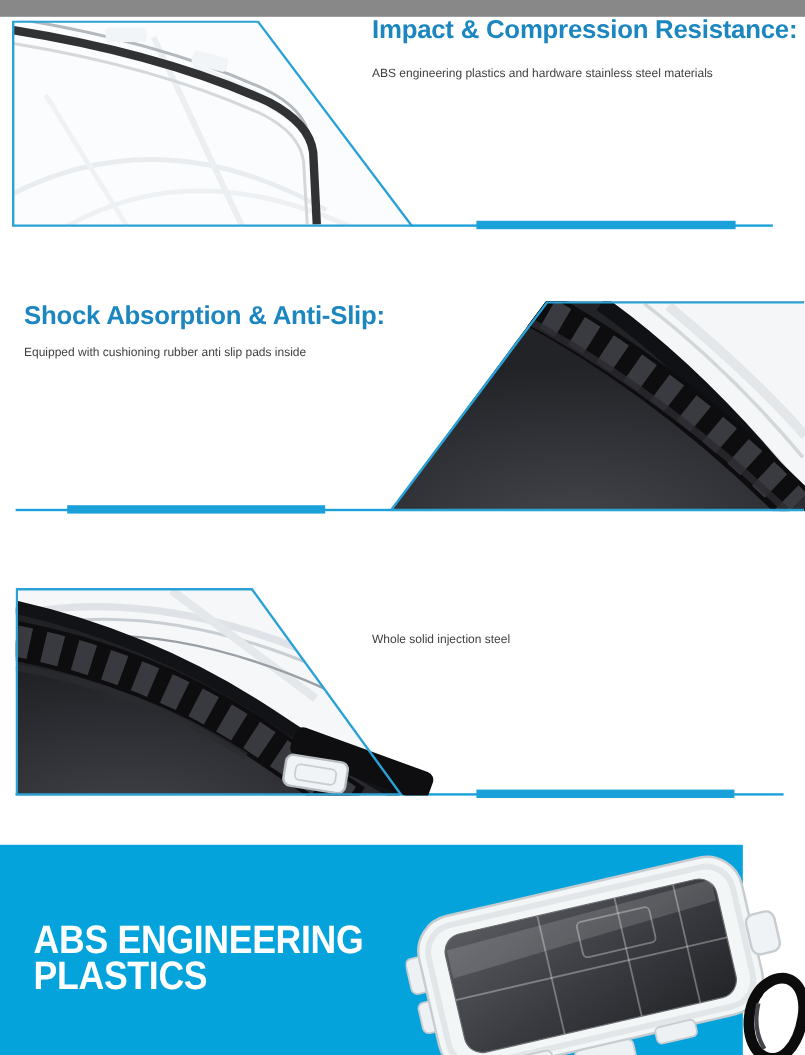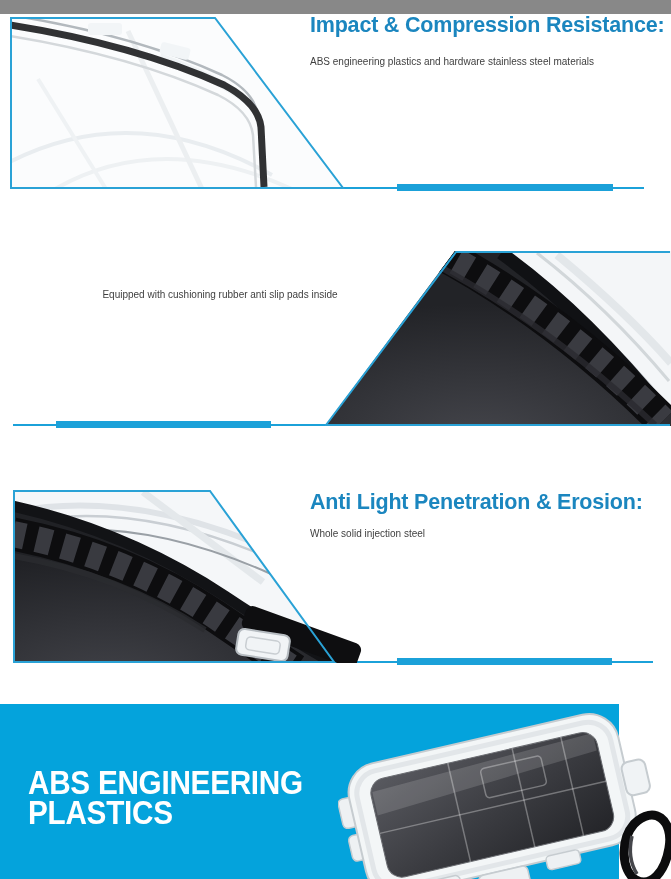--- a/index.html
+++ b/index.html
@@ -67,21 +67,22 @@
     </g>
     <polygon points="1,1 205,1 333,171 1,171" fill="none" stroke="#2aa2d6" stroke-width="2"></polygon>
   </svg>
 
   <h2 class="feature-heading" style="left:310px;top:-2px;">Impact &amp; Compression Resistance:</h2>
   <p class="feature-body" style="left:310px;top:38px;width:356px;">ABS engineering plastics and hardware stainless steel materials</p>
 
   <div class="rule-thin" style="left:13px;top:410px;width:658px;"></div>
   <div class="rule-bar" style="left:56px;top:407px;width:215px;"></div>
 
-  <p class="feature-body" style="left:20px;top:271px;width:400px;text-align:center;">Equipped with cushioning rubber anti slip pads inside</p>
+  <h2 class="feature-heading" style="left:20px;top:236px;">Shock Absorption &amp; Anti-Slip:</h2>
+  <p class="feature-body" style="left:20px;top:271px;width:400px;">Equipped with cushioning rubber anti slip pads inside</p>
 
   <svg class="photo" style="left:325px;top:237px;" width="346" height="175" viewBox="0 0 346 175">
     <defs>
       <clipPath id="clipP2">
           <polygon points="130,0 346,0 346,175 0,175"></polygon>
         </clipPath>
       <radialGradient id="sheenP2" cx="45%" cy="110%" r="80%">
         <stop offset="0%" stop-color="#45464c"></stop>
           <stop offset="100%" stop-color="#222327"></stop>
       </radialGradient>
@@ -134,21 +135,20 @@
     </g>
 
     <g>
       <rect x="228" y="124" width="122" height="25" rx="7" transform="rotate(20 260 140)" fill="#0e0e10"></rect>
       <rect x="224" y="142" width="52" height="26" rx="6" transform="rotate(9 250 155)" fill="#f1f4f6" stroke="#b6bcc1" stroke-width="2"></rect>
       <rect x="233" y="149" width="34" height="13" rx="4" transform="rotate(9 250 155)" fill="none" stroke="#c9ced2" stroke-width="1.5"></rect>
     </g>
     <polygon points="1,1 197,1 321,172 1,172" fill="none" stroke="#2aa2d6" stroke-width="2"></polygon>
   </svg>
 
-  <h2 class="feature-heading" style="left:310px;top:475px;">Anti Light Penetration &amp; Erosion:</h2>
   <p class="feature-body" style="left:310px;top:510px;width:340px;">Whole solid injection steel</p>
 
   <div class="banner">
     <h1 class="banner-title"><span>ABS ENGINEERING</span><br>
       <span>PLASTICS</span></h1>
 
     <svg style="position:absolute;left:338px;top:4px;" width="334" height="186" viewBox="0 0 334 186">
       <defs>
         <linearGradient id="lidDark" x1="0" y1="0" x2="1" y2="1">
           <stop offset="0%" stop-color="#595a60"></stop>

